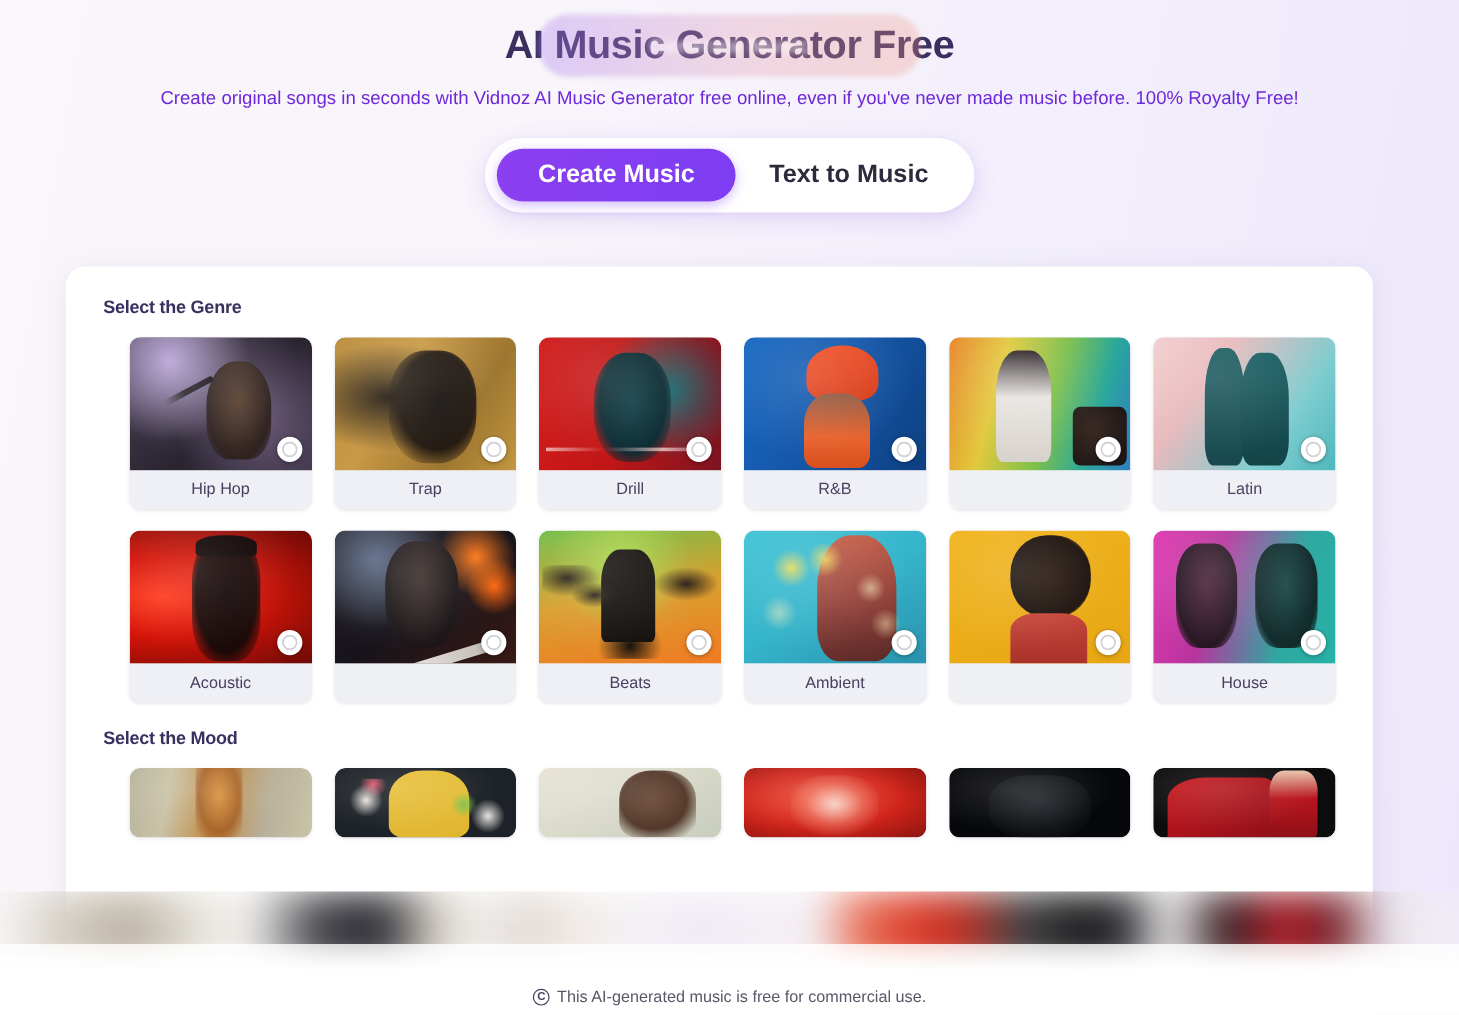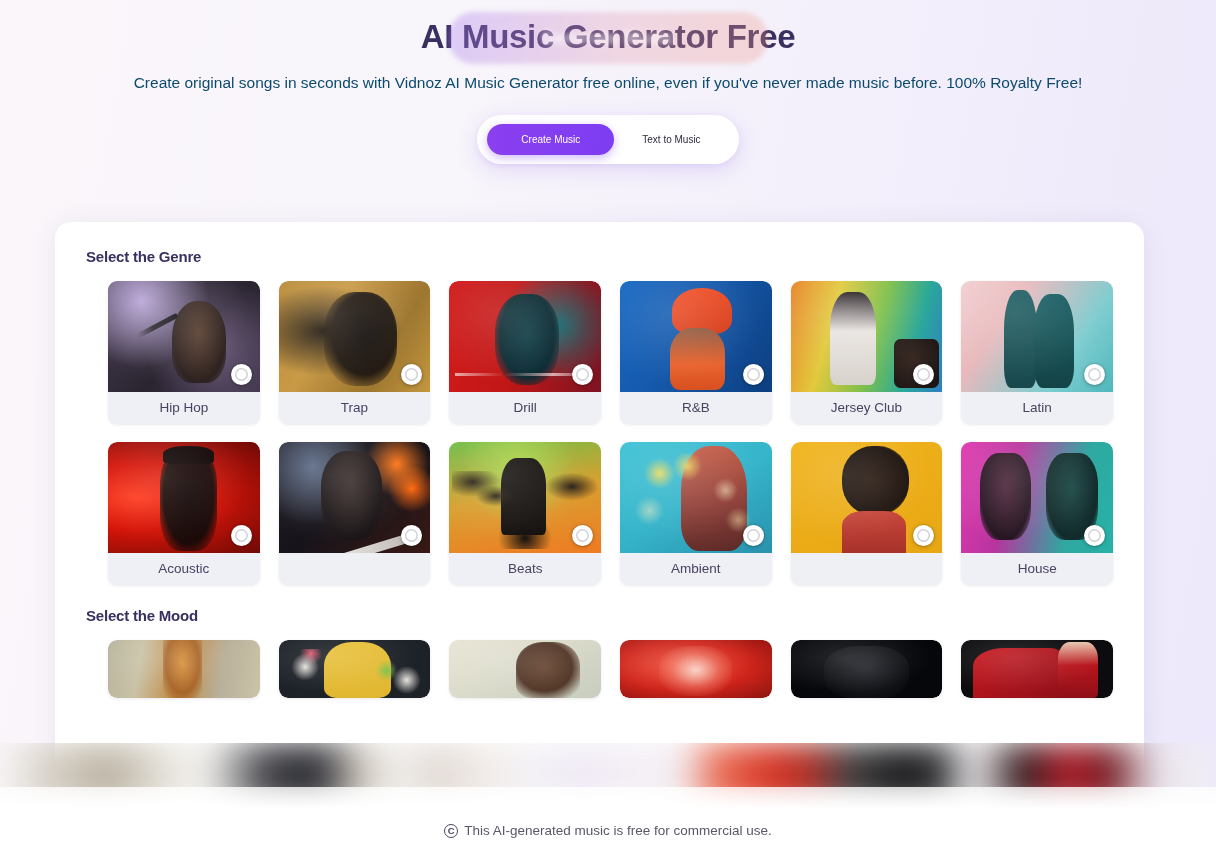--- a/index.html
+++ b/index.html
@@ -14,35 +14,35 @@
   }
 
   
   .hero { padding-top:16px; text-align:center; }
   .hero-title {
     font-size:33px; font-weight:700; letter-spacing:-0.3px;
     color:#3a3060; line-height:1.25;
   }
   .hero-sub {
     margin-top:14px;
-    font-size:15.5px; color:#0c4a6e; line-height:1.58;
+    font-size:15.5px; color:#6d28d9; line-height:1.58;
     max-width:1080px; margin-left:auto; margin-right:auto;
   }
 
   
   .tabwrap { display:flex; justify-content:center; margin-top:19px; }
   .tabs {
     display:flex; align-items:center;
     background:#ffffff; border-radius:999px;
     padding:9px 10px;
     box-shadow:0 6px 22px rgba(124,72,224,.16), 0 2px 6px rgba(124,72,224,.08);
   }
   .tab {
     border:none; background:transparent; cursor:pointer;
-    font-family:inherit; font-size:10px; font-weight:400;
+    font-family:inherit; font-size:21px; font-weight:700;
     color:#2d2a3d; padding:10px 28px; border-radius:999px;
     white-space:nowrap;
   }
   .tab.active {
     background:linear-gradient(98deg,#8b3ff0 0%,#7d3df2 100%);
     color:#fff;
     box-shadow:0 3px 10px rgba(124,61,242,.35);
     padding:10px 34px;
   }
 
@@ -333,21 +333,20 @@
           <div class="img-rb"></div>
           <div class="radio"></div>
         </div>
         <div class="card-label">R&amp;B</div>
       </div>
       <div class="card">
         <div class="thumb">
           <div class="img-jersey"></div>
           <div class="radio"></div>
         </div>
-        <div class="card-label">Jersey Club</div>
       </div>
       <div class="card">
         <div class="thumb">
           <div class="img-latin"></div>
           <div class="radio"></div>
         </div>
         <div class="card-label">Latin</div>
       </div>
       <div class="card">
         <div class="thumb">

